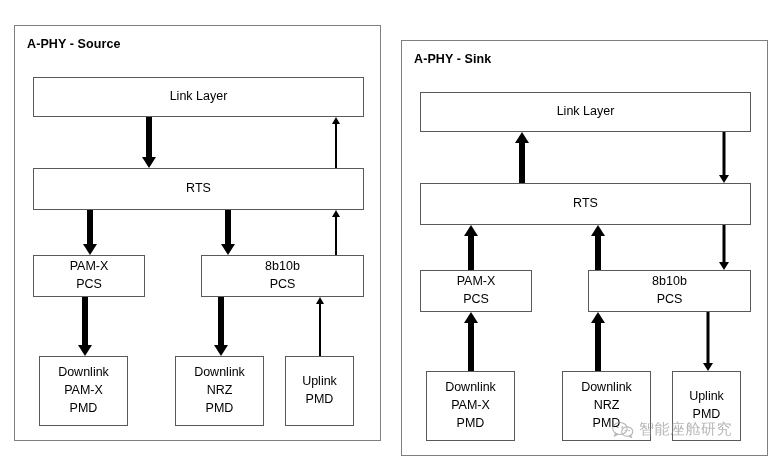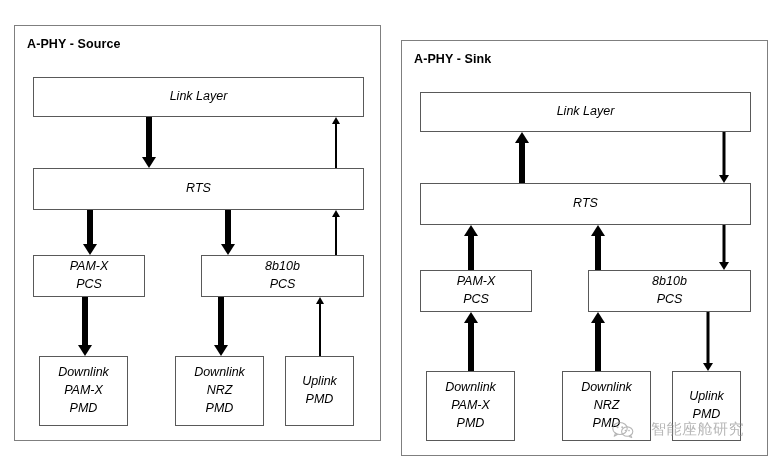--- a/index.html
+++ b/index.html
@@ -44,21 +44,21 @@
     box-sizing: border-box;
     display: flex;
     flex-direction: column;
     align-items: center;
     justify-content: center;
     color: #000000;
     font-size: 12.5px;
     line-height: 1.42;
     text-align: center;
   }
-  .box span { display: block; white-space: nowrap; font-style: italic; }
+  .box span { display: block; white-space: nowrap; }
 
   
   .arrow {
     position: absolute;
     pointer-events: none;
   }
   .arrow .shaft {
     position: absolute;
     background: #000000;
     left: 50%;
@@ -100,21 +100,21 @@
   .arrow.med.down .head { border-top: 8px solid #000000; bottom: 0; }
   .arrow.med.down .shaft { top: 0; bottom: 7px; }
 
   
   #watermark {
     position: absolute;
     left: 612px;
     top: 420px;
     display: flex;
     align-items: center;
-    gap: 17px;
+    gap: 5px;
     opacity: 0.62;
   }
   #watermark .wm-text {
     font-size: 15px;
     color: #8a8a8a;
     letter-spacing: 0.5px;
     white-space: nowrap;
     font-family: "DejaVu Sans", sans-serif;
   }
   .wechat-logo { display: block; }

